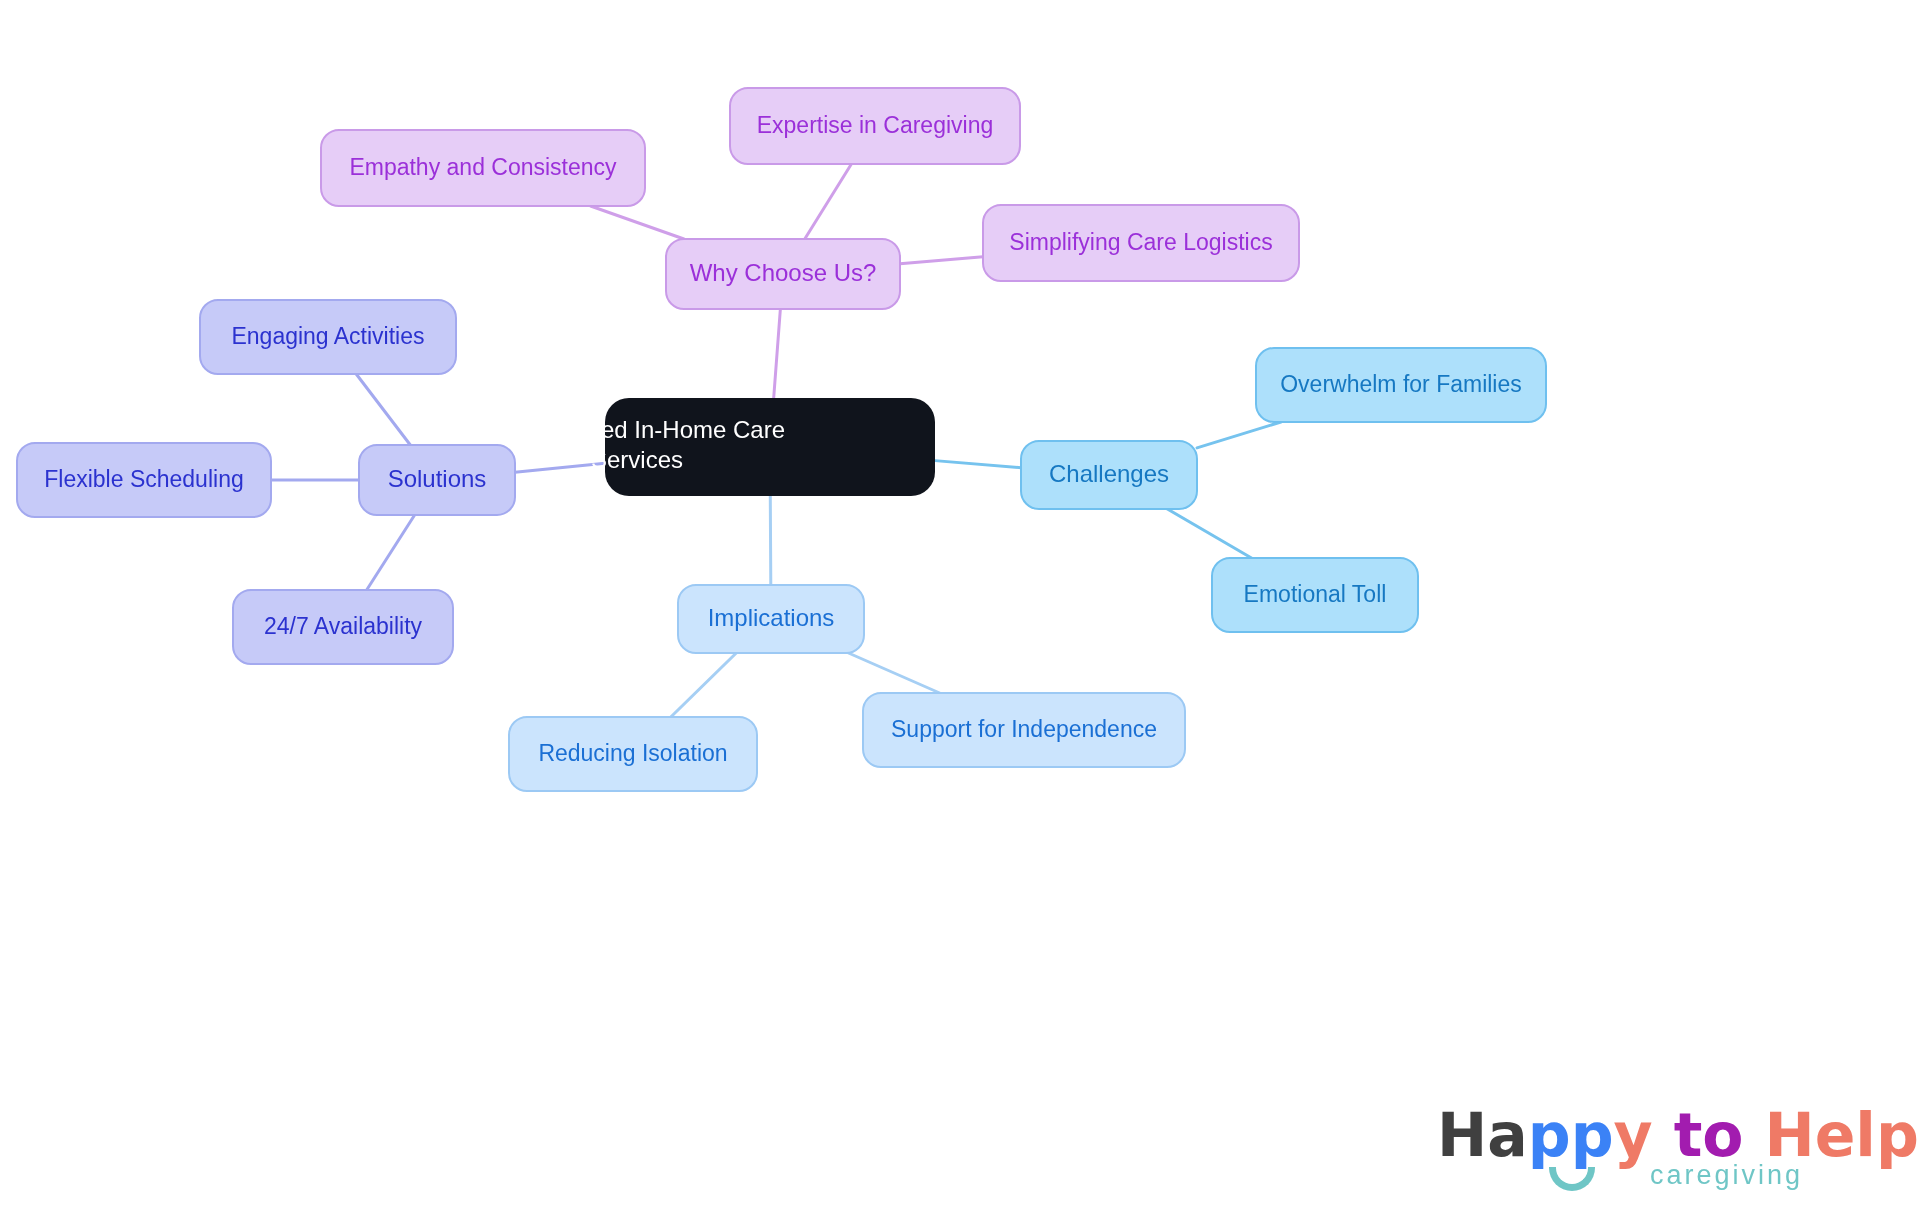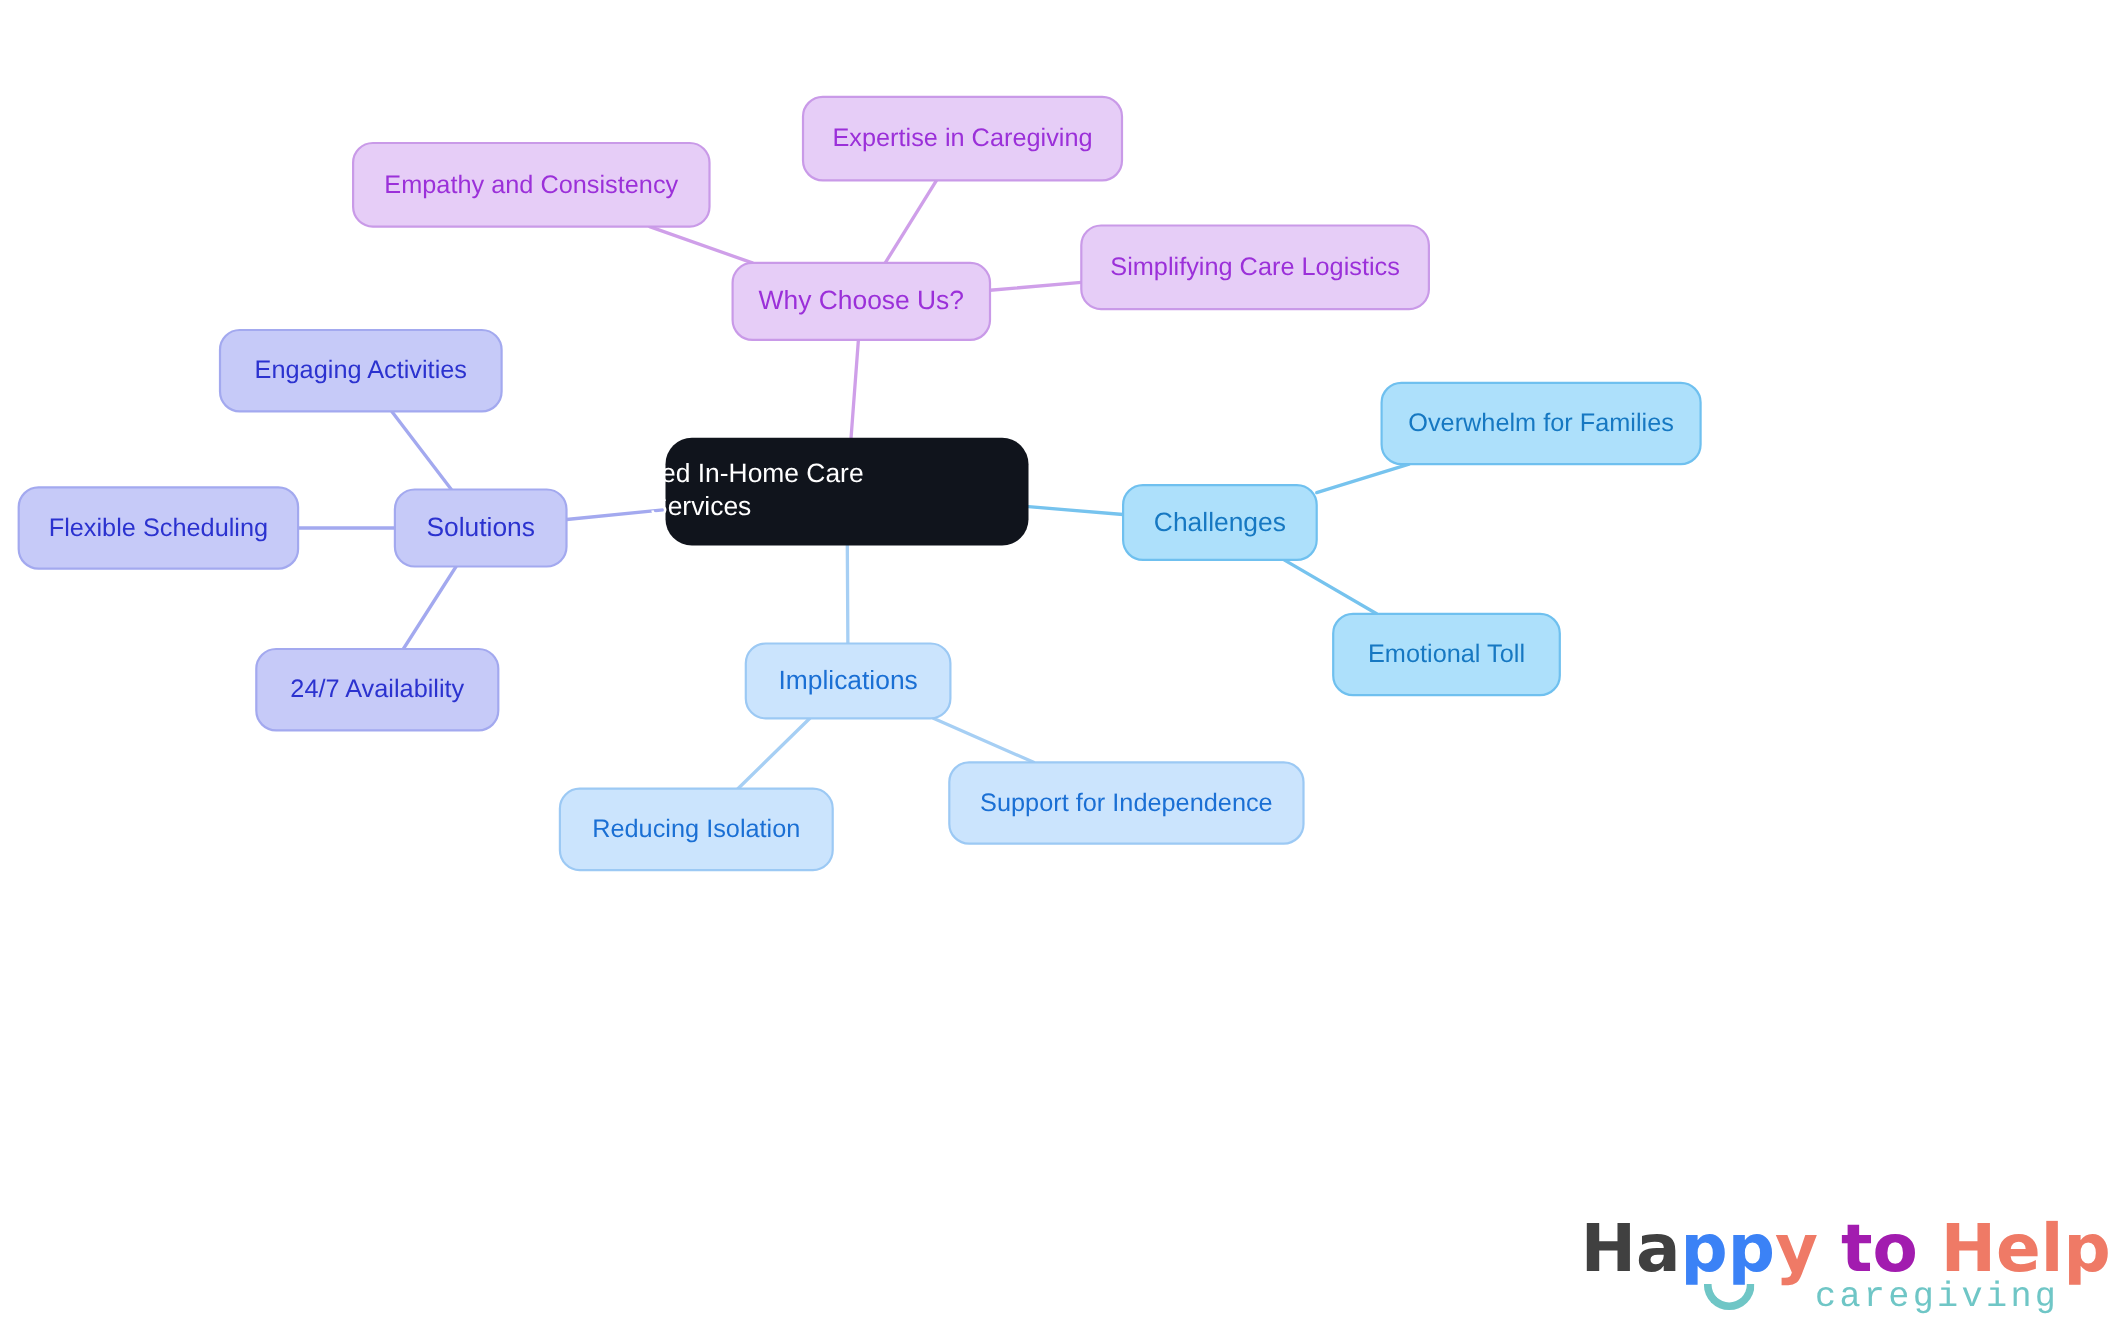--- a/index.html
+++ b/index.html
@@ -49,22 +49,22 @@
     font-weight: bold;
     font-size: 60px;
     letter-spacing: 0px;
     line-height: 1;
     position: absolute;
     left: 0;
     top: 0;
     white-space: nowrap;
   }
   .logo-sub {
-    font-family: Liberation Mono, monospace;
-    font-size: 32px;
+    font-family: Liberation Sans, sans-serif;
+    font-size: 27px;
     letter-spacing: 3px;
     position: absolute;
     left: 213px;
     top: 55px;
     white-space: nowrap;
   }
   .logo-smile {
     position: absolute;
     left: 112px;
     top: 62px;

